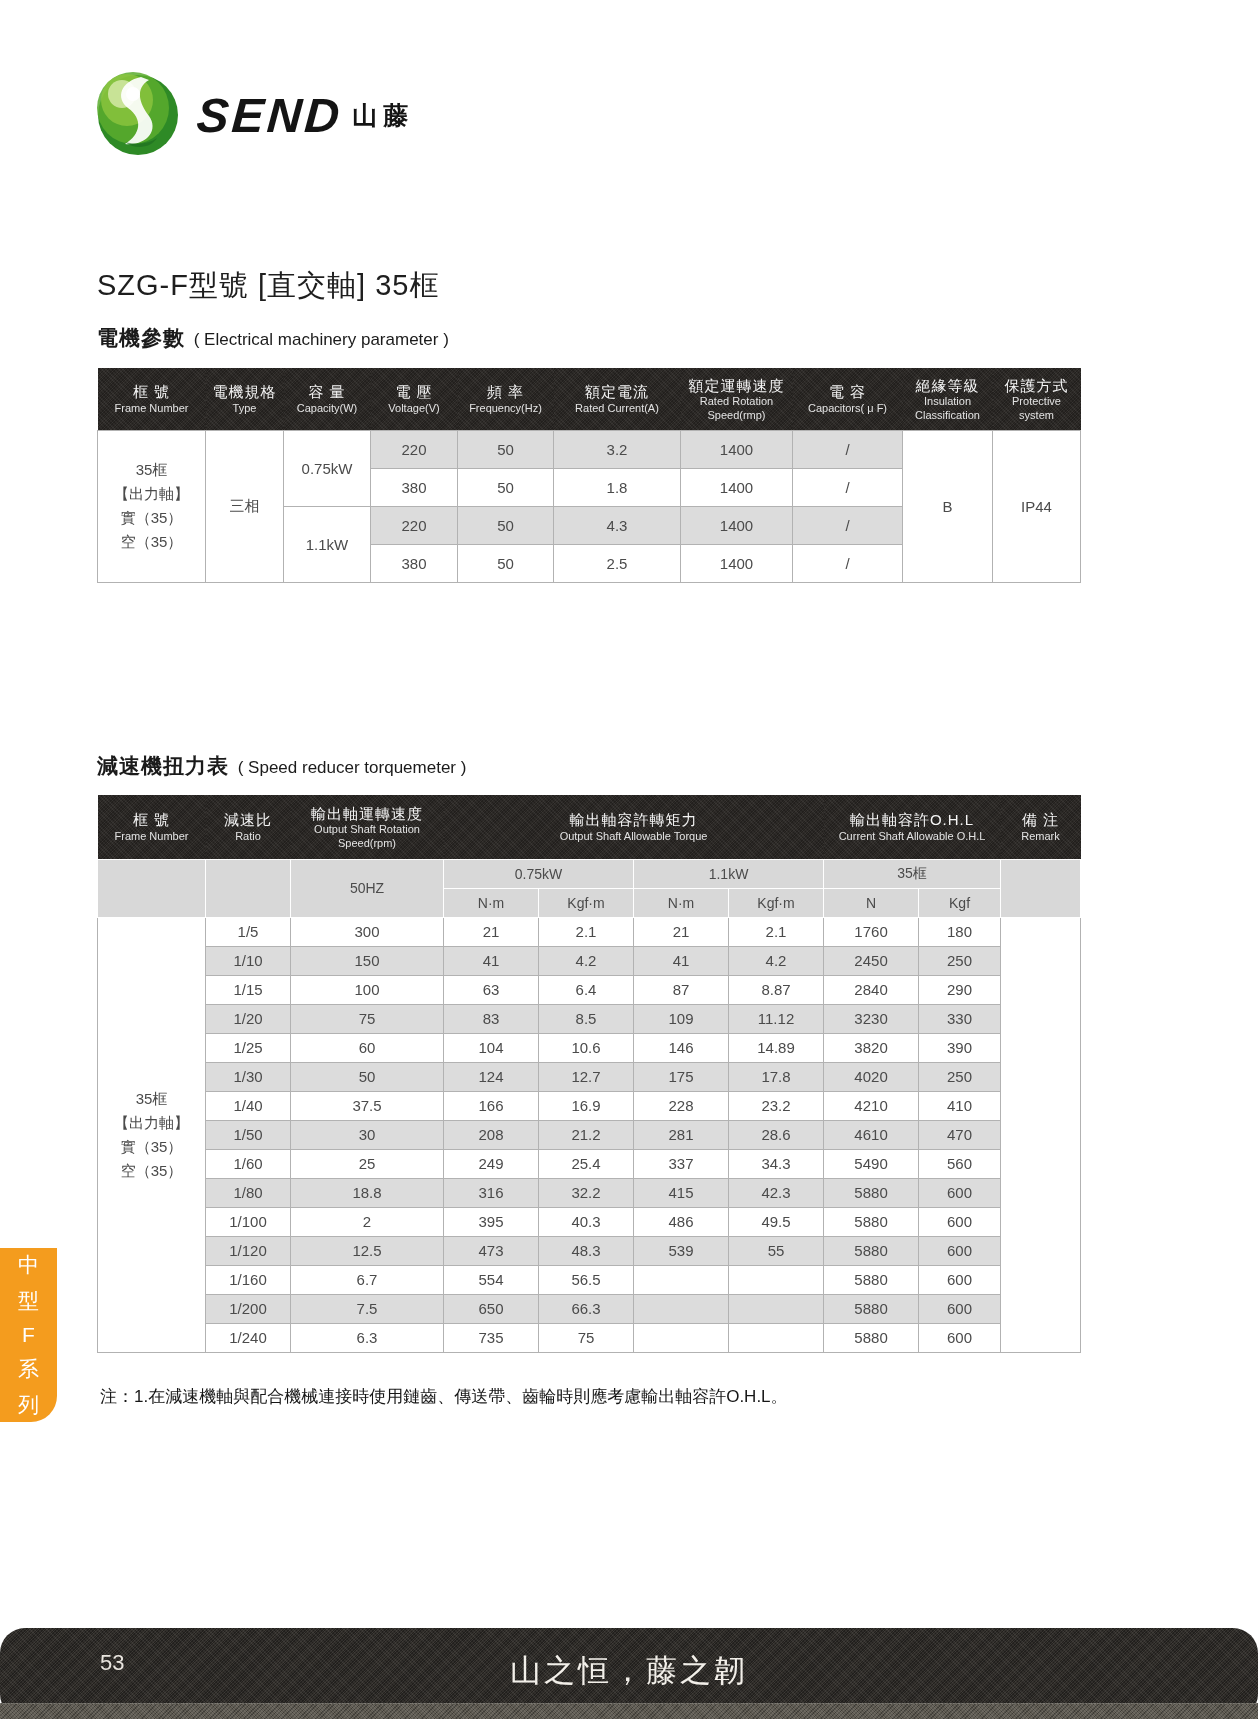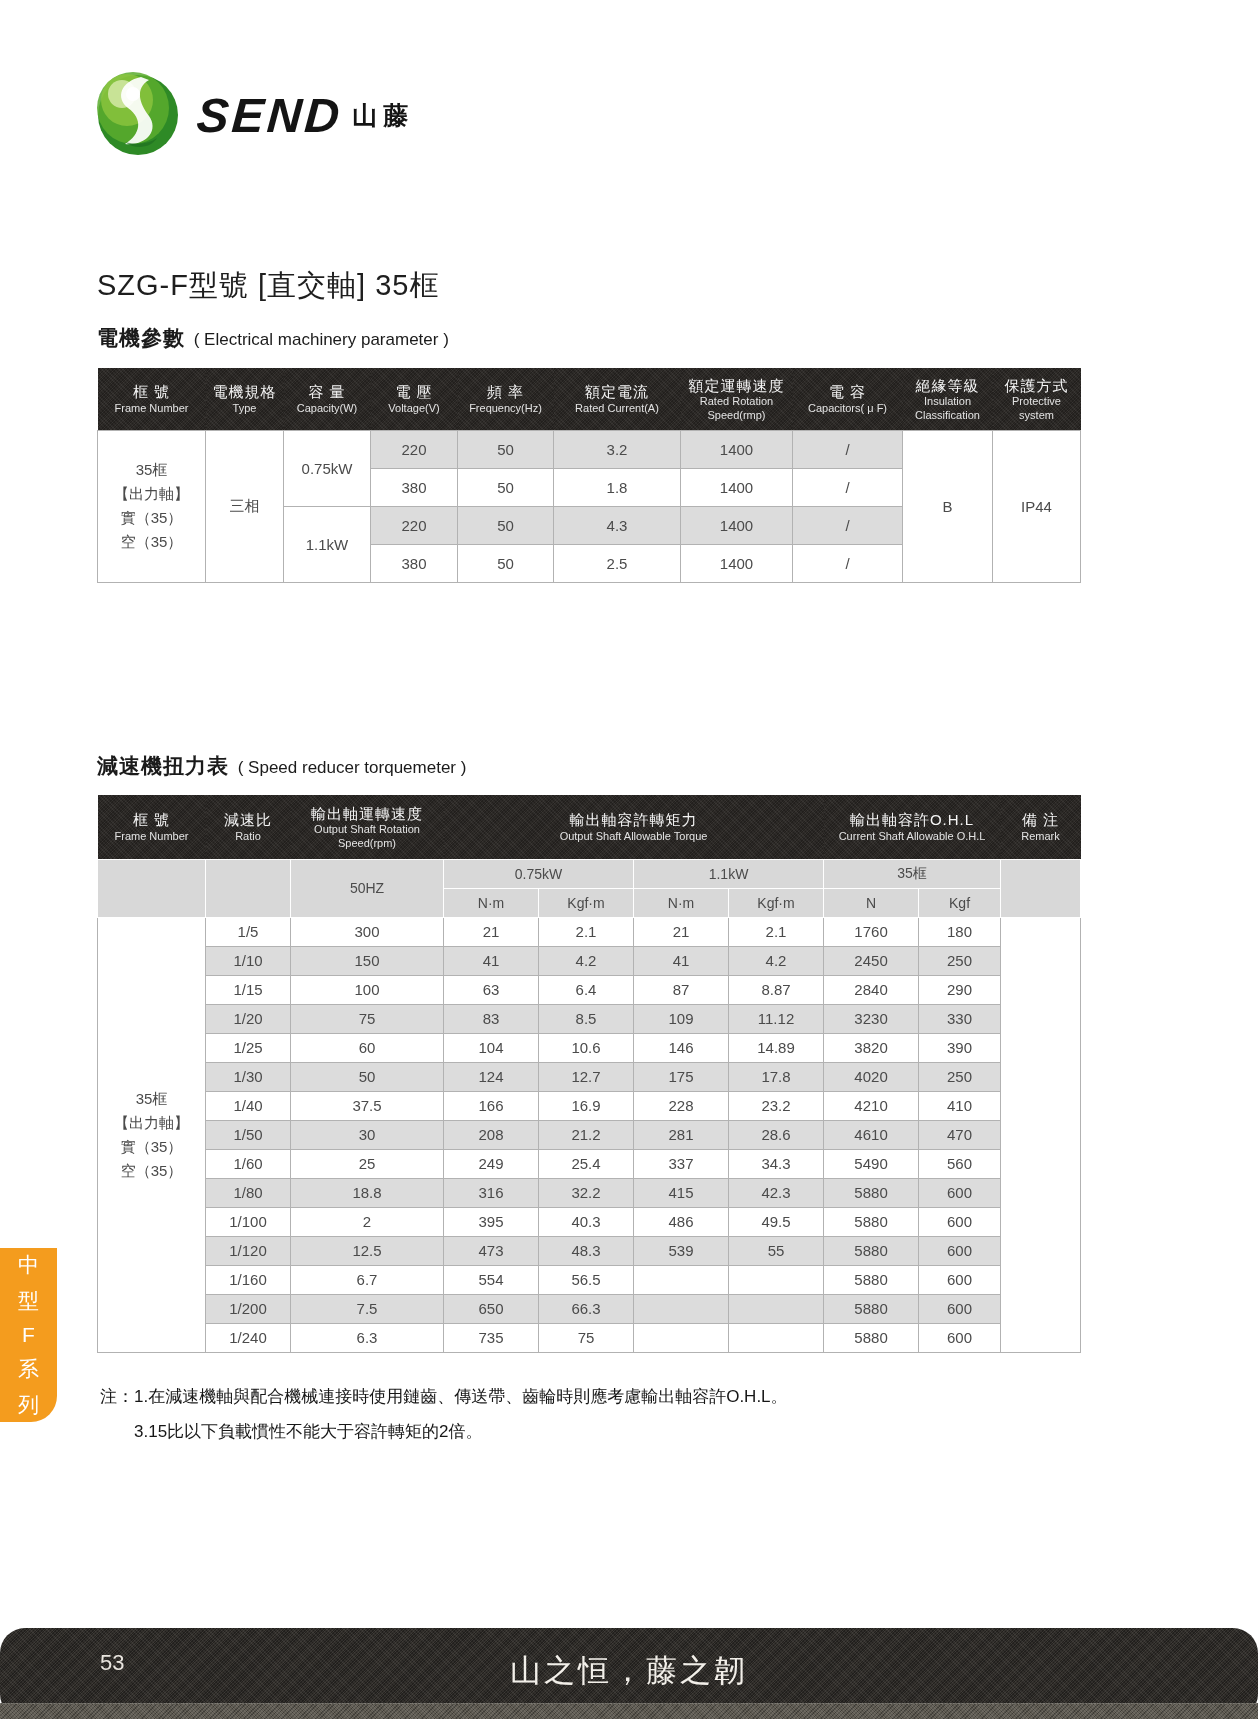--- a/index.html
+++ b/index.html
@@ -437,21 +437,20 @@
           <td>5880</td>
           <td>600</td>
         </tr>
       </tbody>
   </table>
 
   <div class="notes">
     <div class="nlabel">注：</div>
     <div class="nlines" id="note-lines">
         <div>1.在減速機軸與配合機械連接時使用鏈齒、傳送帶、齒輪時則應考慮輸出軸容許O.H.L。</div>
-        <div>3.15比以下負載慣性不能大于容許轉矩的2倍。</div>
       </div>
   </div>
 
   <div class="side-tab" id="side-tab">
       <span>中</span>
       <span>型</span>
       <span>F</span>
       <span>系</span>
       <span>列</span>
     </div>

